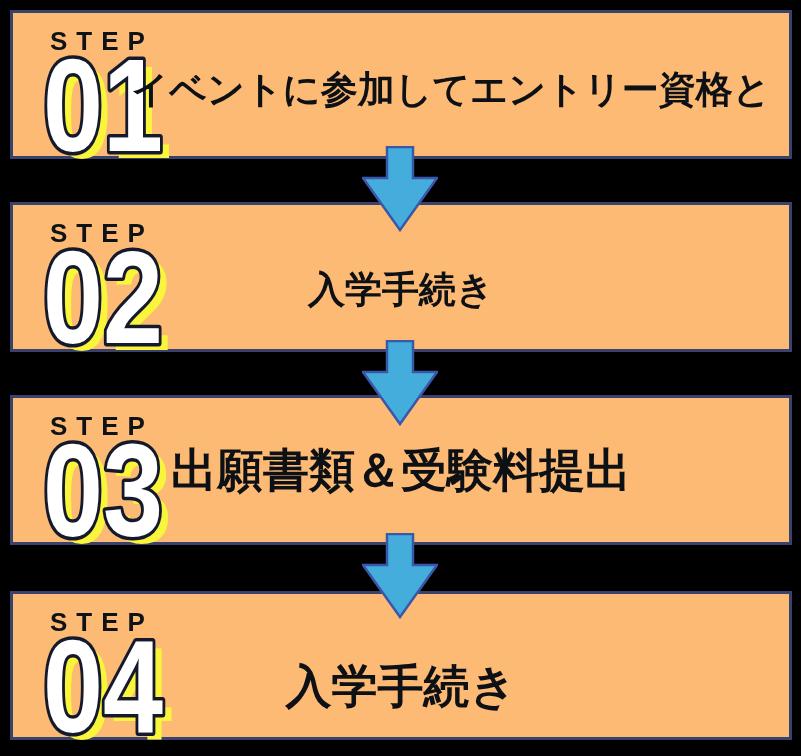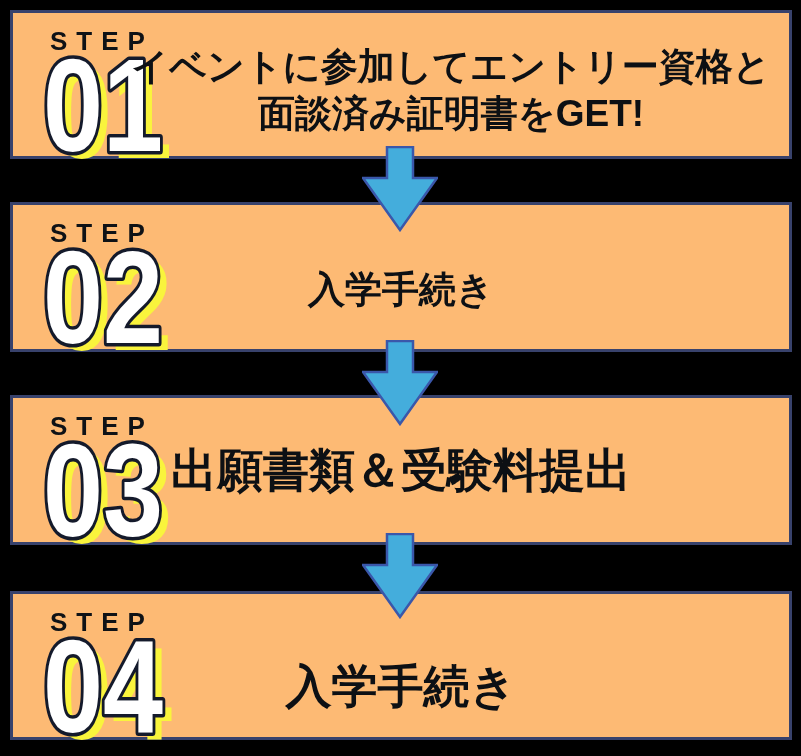--- a/index.html
+++ b/index.html
@@ -56,21 +56,20 @@
 <div class="canvas">
 
   <div class="step-box" id="box1">
     <div class="step-word">STEP</div>
     <svg class="num-svg" width="180" height="115">
       <text class="num-shadow" x="13" y="105" textLength="120" lengthAdjust="spacingAndGlyphs">01</text>
       <text class="num-main" x="4" y="98" textLength="120" lengthAdjust="spacingAndGlyphs">01</text>
     </svg>
     <div class="step-text txt-m">
       <div>イベントに参加してエントリー資格と</div>
-      <div>面談済み証明書をGET!</div>
     </div>
   </div>
 
   <div class="step-box" id="box2">
     <div class="step-word">STEP</div>
     <svg class="num-svg" width="180" height="115">
       <text class="num-shadow" x="13" y="105" textLength="120" lengthAdjust="spacingAndGlyphs">02</text>
       <text class="num-main" x="4" y="98" textLength="120" lengthAdjust="spacingAndGlyphs">02</text>
     </svg>
     <div class="step-text txt-m">

